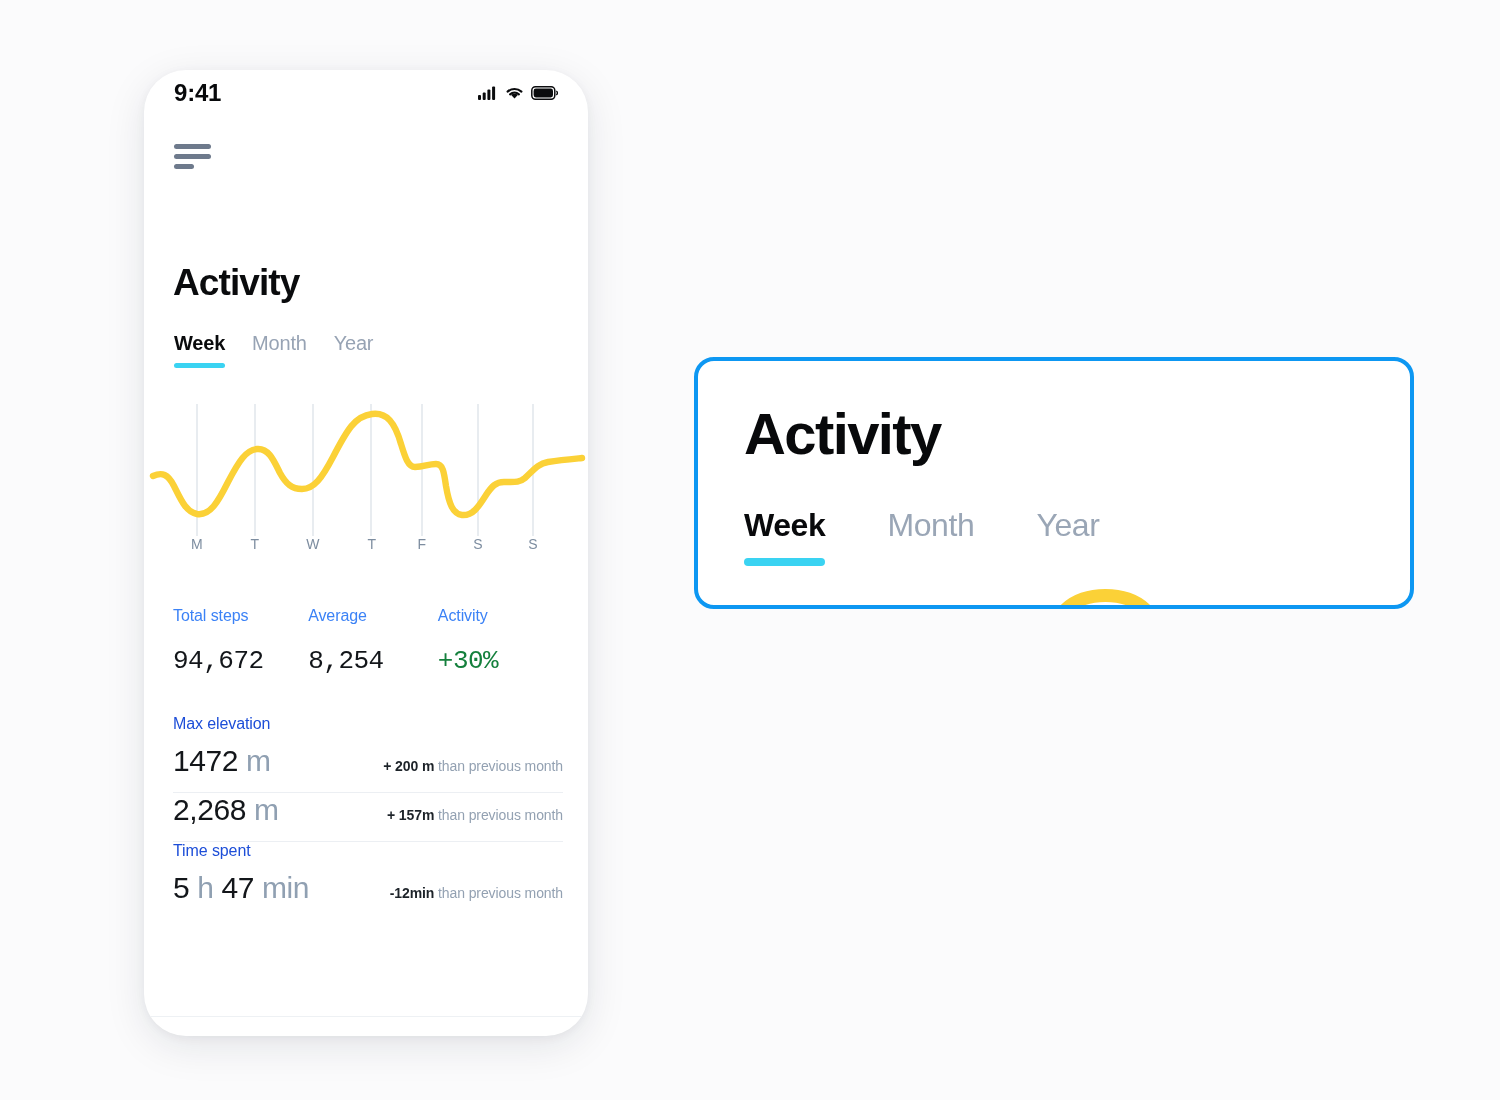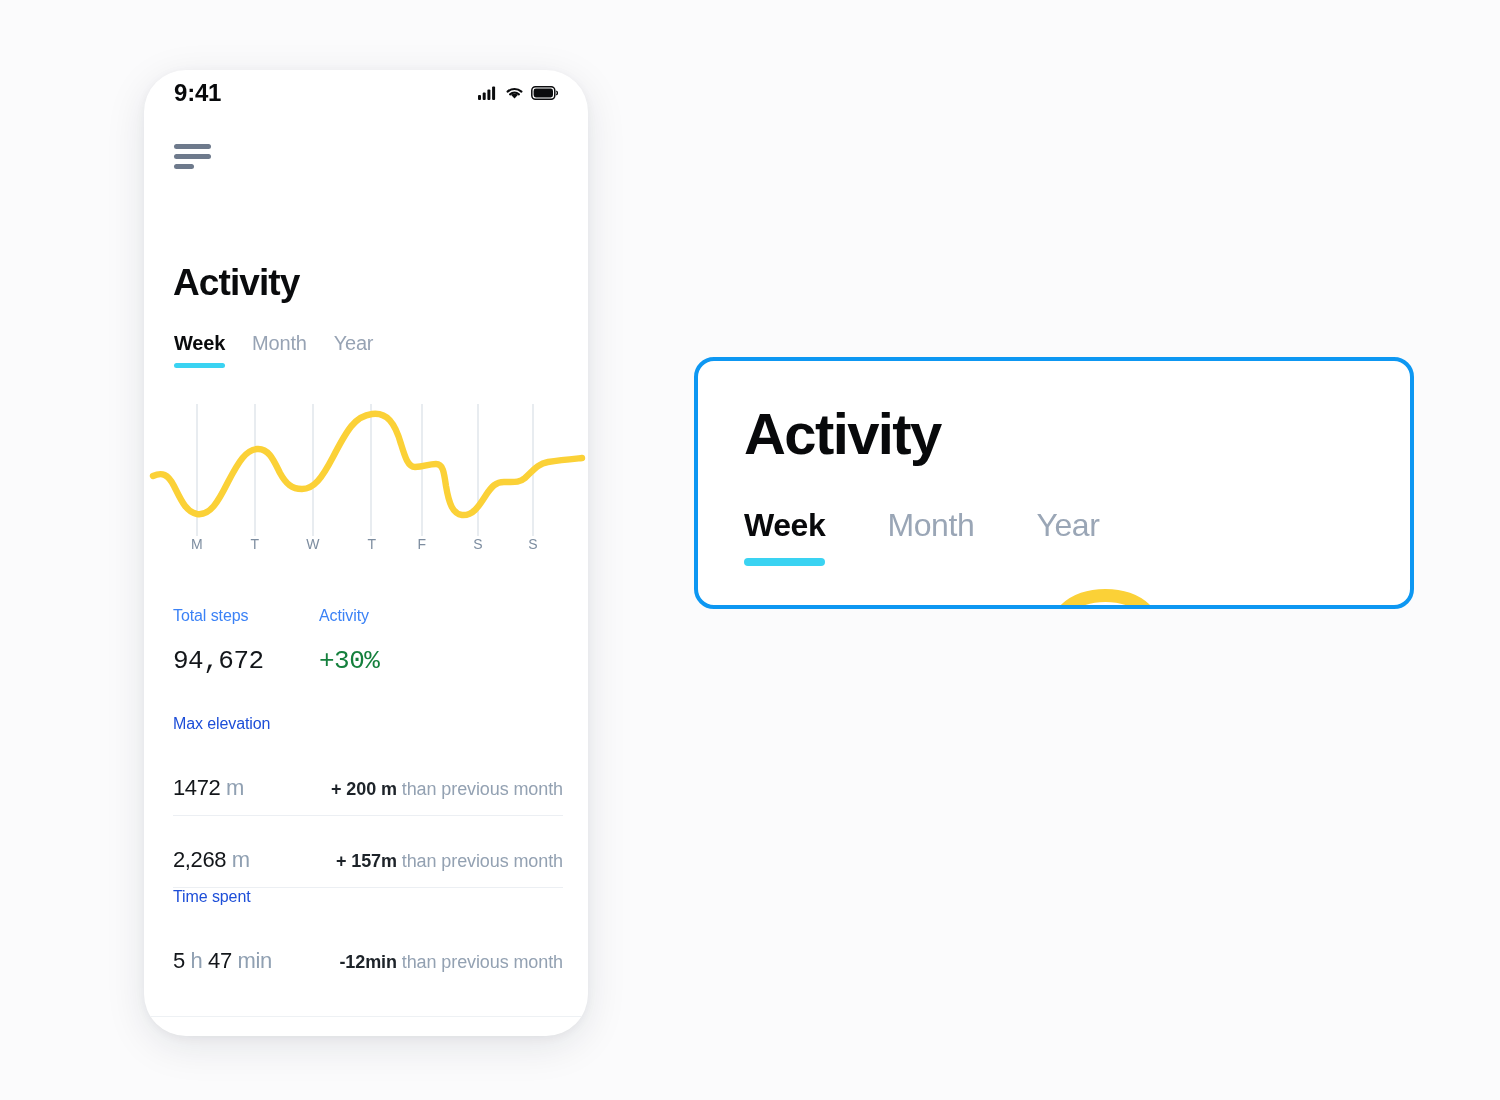--- a/index.html
+++ b/index.html
@@ -182,29 +182,28 @@
     color: #1d4ed8;
     margin-bottom: 11px;
     letter-spacing: -0.1px;
   }
   .metric-row {
     display: flex;
     align-items: baseline;
     justify-content: space-between;
   }
   .metric-value {
-    font-size: 22px;
+    font-size: 30px;
     color: #13161a;
     letter-spacing: -0.4px;
     white-space: pre;
-    margin-top: 31px;
   }
   .metric-value .unit { color: #90a0b2; }
   .metric-delta {
-    font-size: 18px;
+    font-size: 14px;
     color: #93a1b2;
     letter-spacing: -0.1px;
   }
   .metric-delta b {
     color: #1d2329;
     font-weight: bold;
   }
 
   
   #nav-divider {
@@ -367,20 +366,24 @@
     <span class="daylabel" style="left:334px">S</span>
     <span class="daylabel" style="left:389px">S</span>
   </div>
 
   <div id="summary">
     <div class="sum-col">
       <div class="sum-label">Total steps</div>
       <div class="sum-value">94,672</div>
     </div>
     <div class="sum-col">
+      <div class="sum-label">Average</div>
+      <div class="sum-value">8,254</div>
+    </div>
+    <div class="sum-col">
       <div class="sum-label">Activity</div>
       <div class="sum-value accent">+30%</div>
     </div>
   </div>
 
   <div id="metrics">
 
     <div class="metric">
       <div class="metric-label">Max elevation</div>
       <div class="metric-row">

